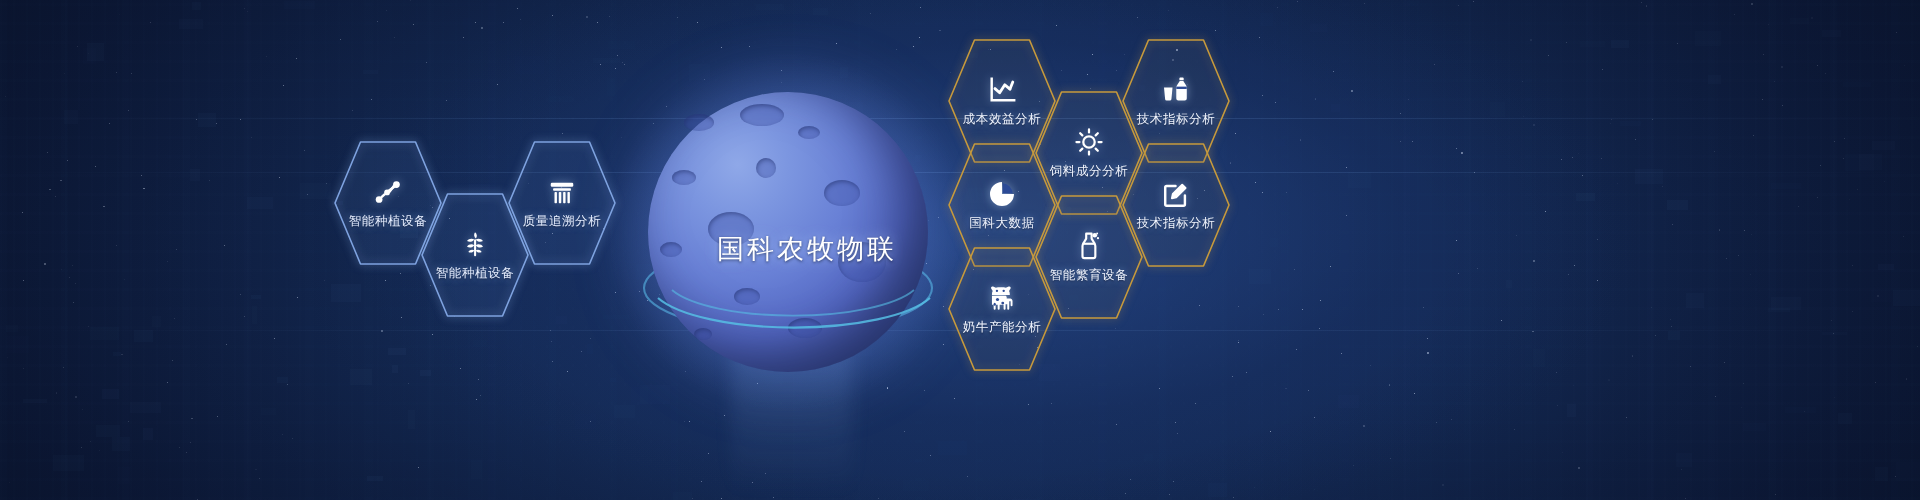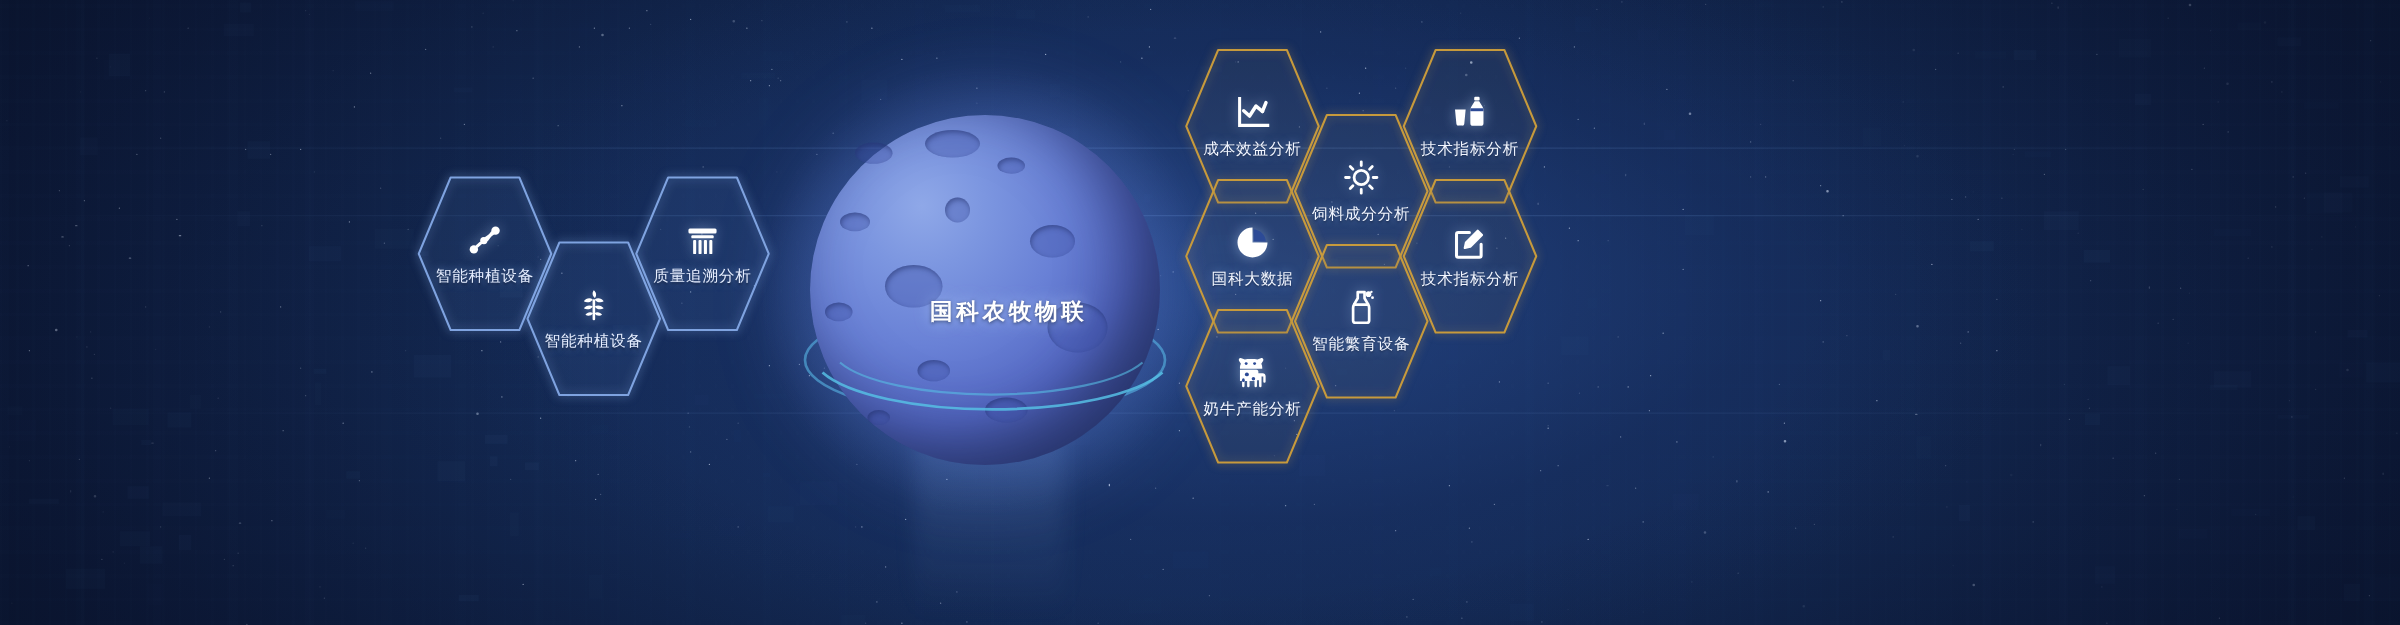--- a/index.html
+++ b/index.html
@@ -54,21 +54,21 @@
   .planet .crater { position:absolute; border-radius:50%; background:rgba(60,80,165,0.36);
     box-shadow: inset 1px 2px 4px rgba(30,44,100,.5); }
   .planet-glow { position:absolute; left:-42px; top:-42px; width:364px; height:364px; border-radius:50%;
     background:radial-gradient(circle, rgba(110,150,235,0.25) 0%, rgba(110,150,235,0.10) 48%, rgba(110,150,235,0) 70%); }
   .beam { position:absolute; width:120px; height:150px; left:84px; top:252px;
     background:linear-gradient(180deg, rgba(150,195,255,0.16), rgba(150,195,255,0)); filter:blur(9px); }
 
   #planet-title {
     position:absolute; left:0; top:0; width:300px; height:300px;
     display:flex; align-items:center; justify-content:center;
-    color:#ffffff; font-size:18px; letter-spacing:3px; font-weight:700;
+    color:#ffffff; font-size:27px; letter-spacing:3px; font-weight:400;
     text-shadow:0 0 14px rgba(180,210,255,0.75), 0 1px 3px rgba(10,20,50,.8);
     padding-left:18px; padding-top:14px;
   }
 
   
   .hex {
     position:absolute; width:110px; height:126px;
     display:flex; flex-direction:column; align-items:center; justify-content:center;
   }
   .hex svg.outline { position:absolute; left:0; top:0; width:110px; height:126px; overflow:visible; }

